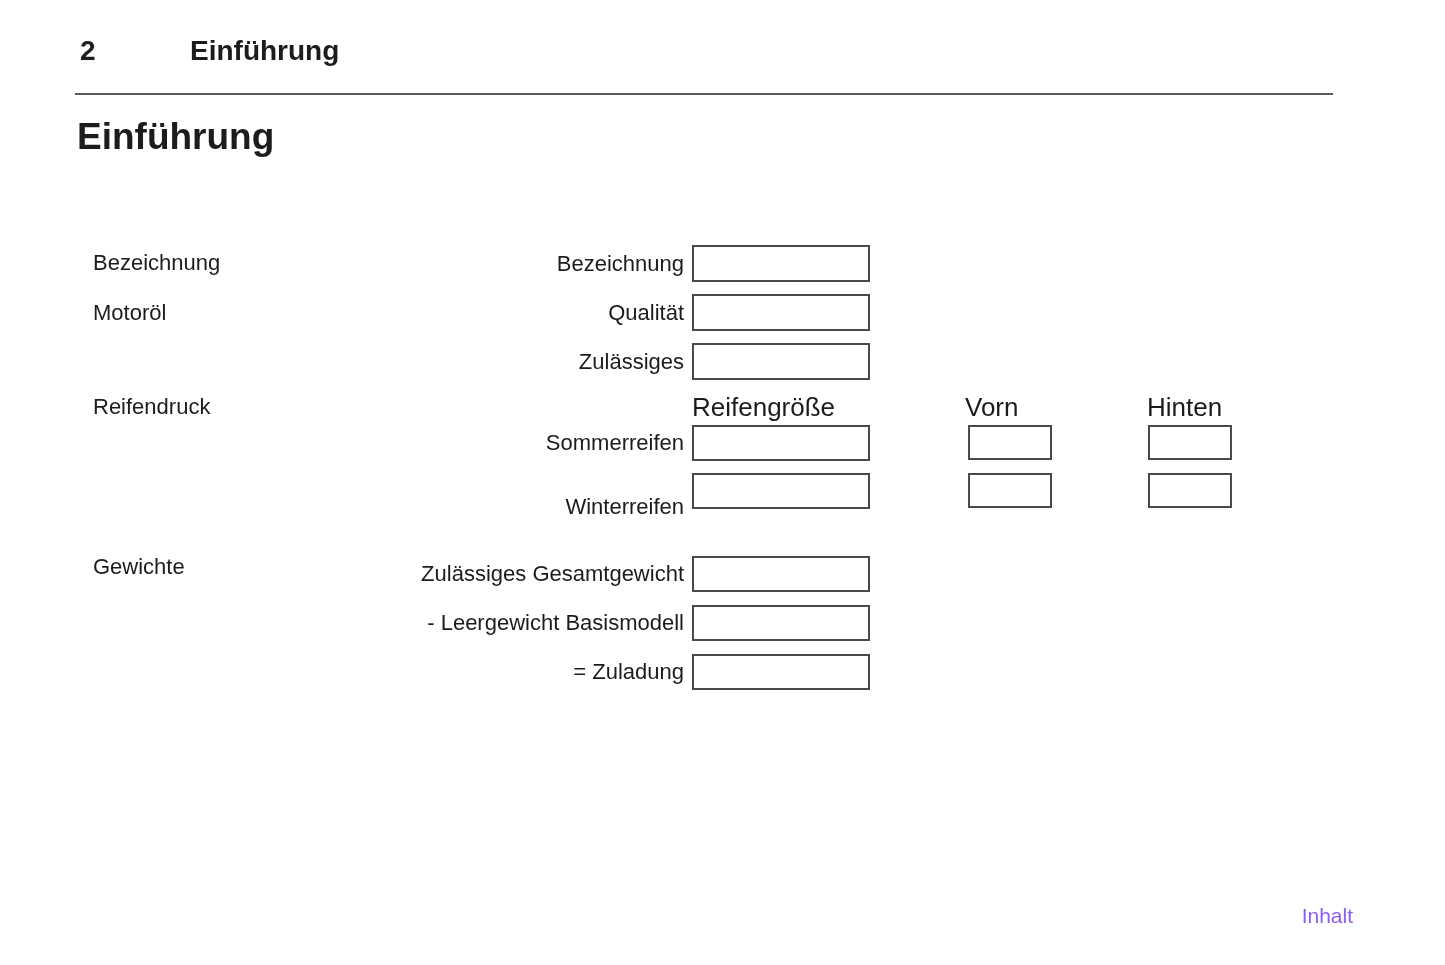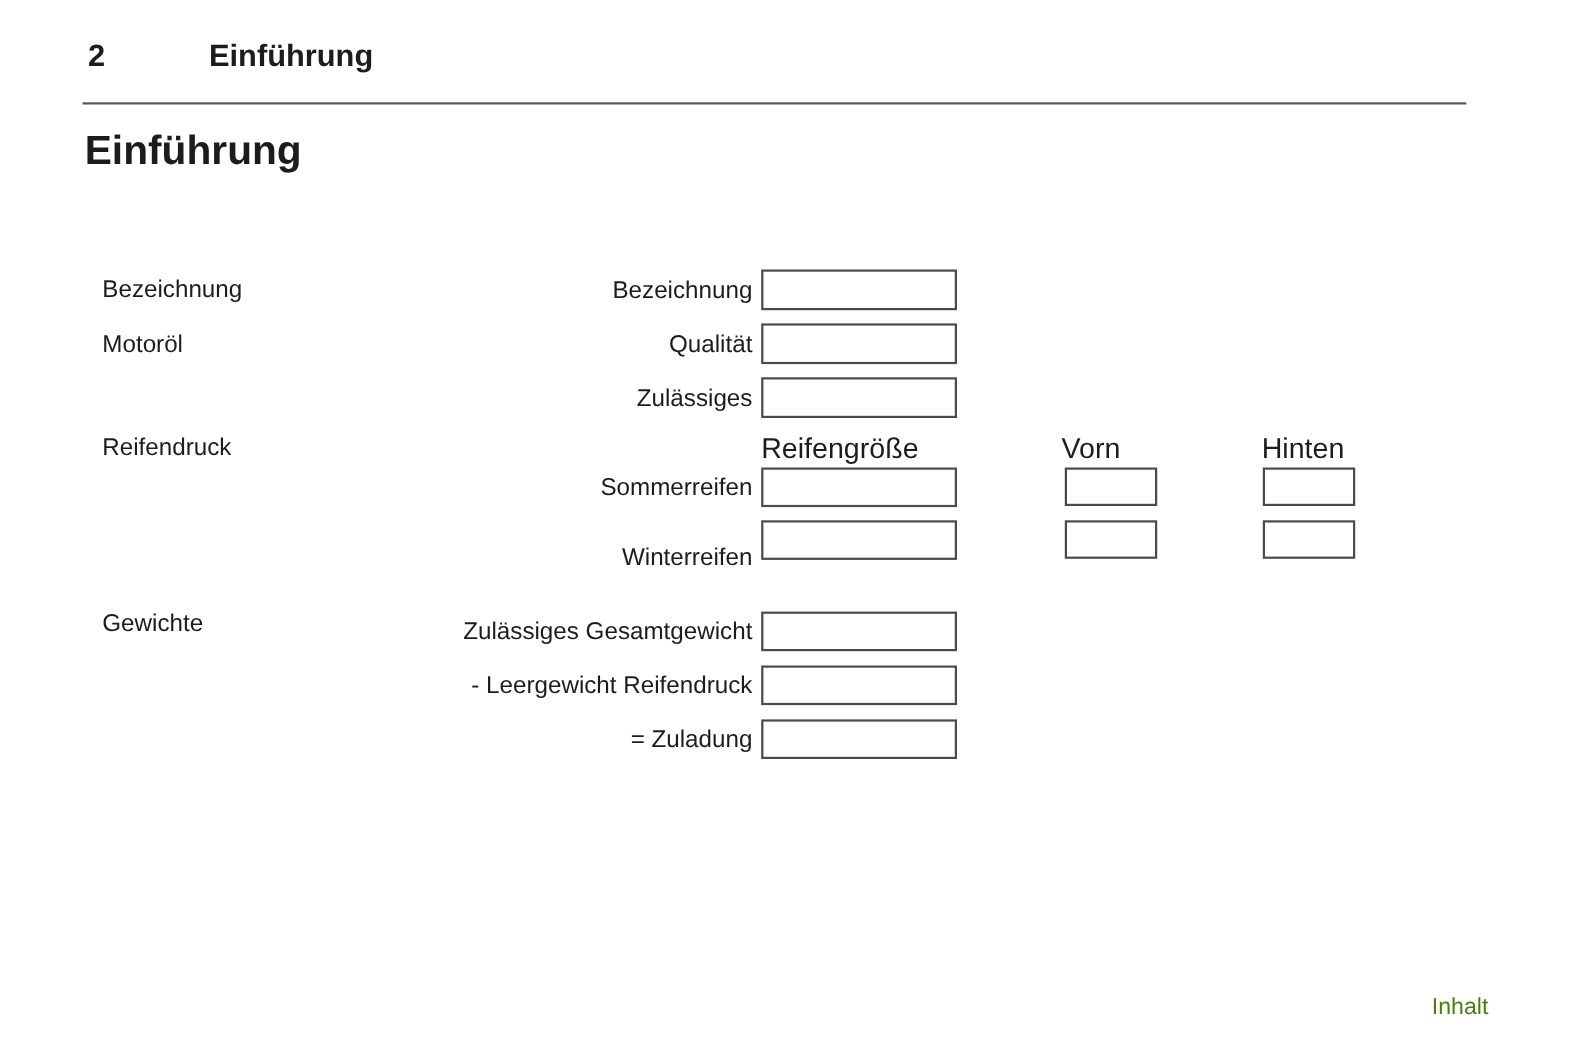--- a/index.html
+++ b/index.html
@@ -93,21 +93,21 @@
   }
   .box.col-vorn   { left: 968px; }
   .box.col-hinten { left: 1148px; }
 
   
   .footer-link {
     position: absolute;
     right: 92px; top: 904px;
     font-size: 21px;
     line-height: 24px;
-    color: #4d7c0f;
+    color: #8b5cf6;
     text-decoration: none;
     cursor: pointer;
   }
 </style>
 </head>
 <body>
 
 <div>
 
   <div class="page-num">2</div>
@@ -140,21 +140,21 @@
   <input class="box small col-hinten" style="top: 425px;" type="text" value="">
 
   <div class="flabel" style="top:494px">Winterreifen</div>
   <input class="box h36" style="top: 473px;" type="text" value="">
   <input class="box small col-vorn" style="top: 473px;" type="text" value="">
   <input class="box small col-hinten" style="top: 473px;" type="text" value="">
 
   <div class="flabel" style="top:561px">Zulässiges Gesamtgewicht</div>
   <input class="box h36" style="top: 556px;" type="text" value="">
 
-  <div class="flabel" style="top:610px">- Leergewicht Reifendruck</div>
+  <div class="flabel" style="top:610px">- Leergewicht Basismodell</div>
   <input class="box h36" style="top: 605px;" type="text" value="">
 
   <div class="flabel" style="top:659px">= Zuladung</div>
   <input class="box h36" style="top: 654px;" type="text" value="">
 
   <a class="footer-link">Inhalt</a>
 
 </div>
 
 </body></html>

